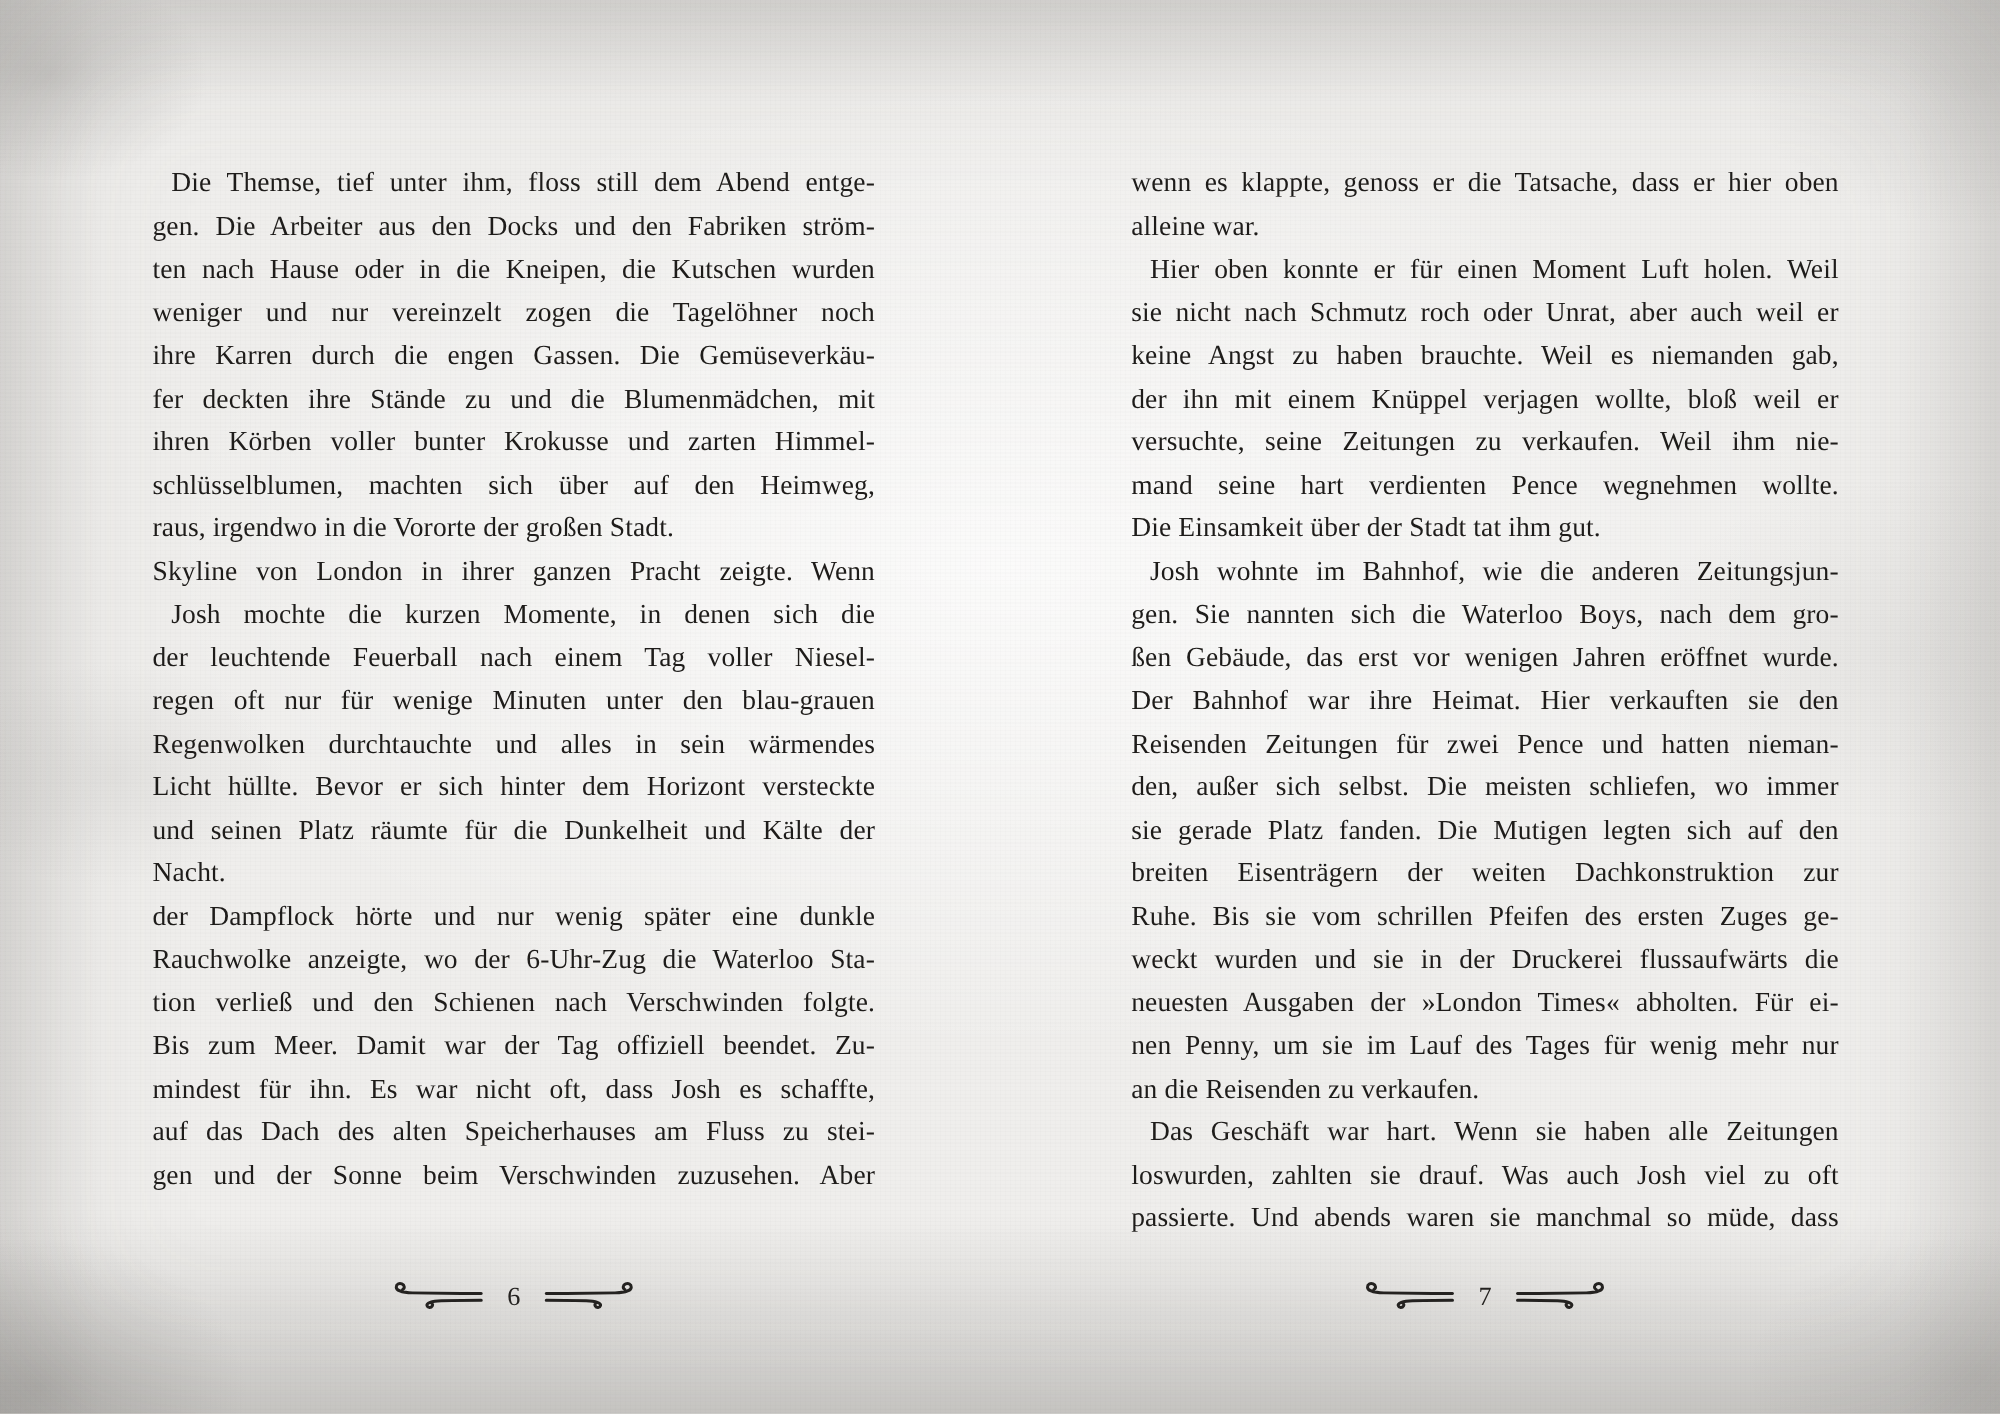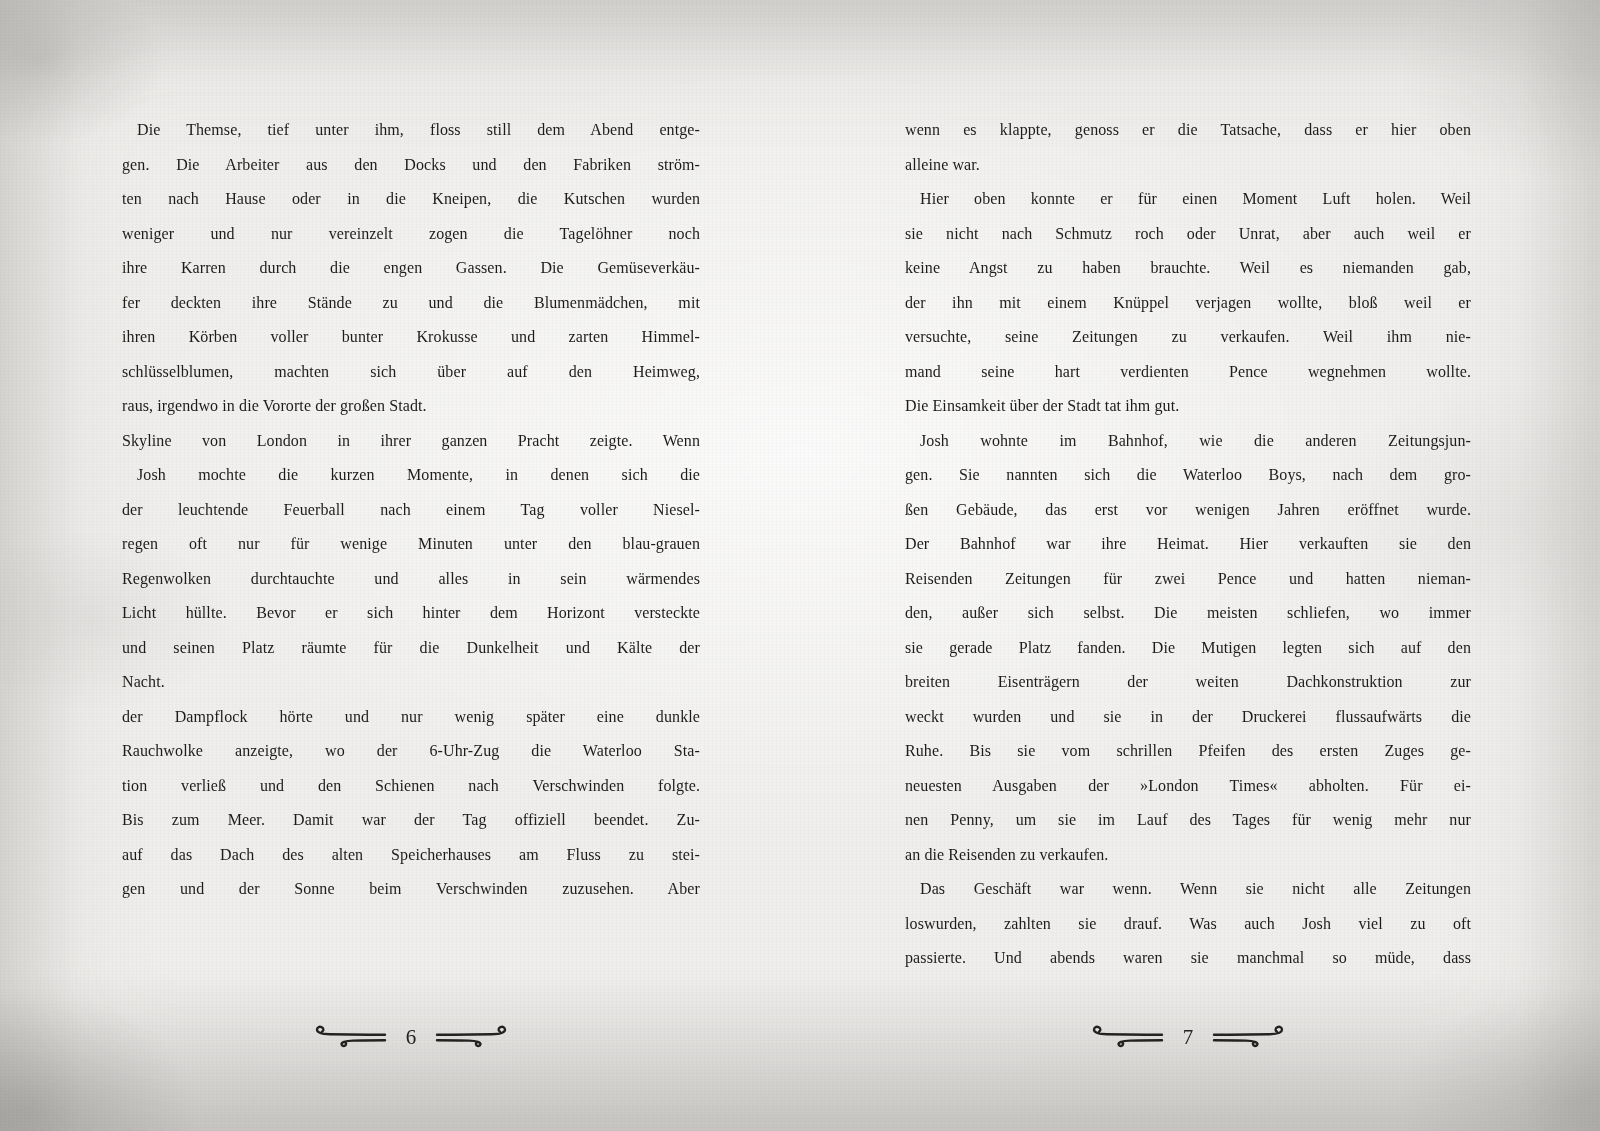--- a/index.html
+++ b/index.html
@@ -29,22 +29,22 @@
       radial-gradient(900px 520px at 50% 40%, rgba(255,255,255,0.75), rgba(255,255,255,0) 75%),
       
       linear-gradient(to bottom, rgba(110,108,104,0.14), rgba(255,255,255,0) 7%, rgba(255,255,255,0) 86%, rgba(100,98,94,0.22) 100%),
       linear-gradient(to right,  rgba(110,108,104,0.10), rgba(255,255,255,0) 5%, rgba(255,255,255,0) 95%, rgba(110,108,104,0.10) 100%),
       #efeeec;
     box-shadow: inset 0 0 140px 10px rgba(92,89,85,0.18);
   }
 
   .text-col {
     position: absolute;
-    top: 113px;
-    font-size: 16px;
+    top: 129px;
+    font-size: 22px;
     line-height: 34.5px;
     letter-spacing: 0.1px;
   }
   .text-col.left  { left: 122px; width: 578px; }
   .text-col.right { left: 905px; width: 566px; }
 
   .para { margin: 0; }
 
   .line {
     height: 34.5px;
@@ -110,20 +110,21 @@
         <div class="line">Regenwolken durchtauchte und alles in sein wärmendes</div>
         <div class="line">Licht hüllte. Bevor er sich hinter dem Horizont versteckte</div>
         <div class="line">und seinen Platz räumte für die Dunkelheit und Kälte der</div>
         <div class="line end">Nacht.</div>
       </div>
       <div class="para">
         <div class="line">der Dampflock hörte und nur wenig später eine dunkle</div>
         <div class="line">Rauchwolke anzeigte, wo der 6-Uhr-Zug die Waterloo Sta-</div>
         <div class="line">tion verließ und den Schienen nach Verschwinden folgte.</div>
         <div class="line">Bis zum Meer. Damit war der Tag offiziell beendet. Zu-</div>
+        <div class="line">mindest für ihn. Es war nicht oft, dass Josh es schaffte,</div>
         <div class="line">auf das Dach des alten Speicherhauses am Fluss zu stei-</div>
         <div class="line">gen und der Sonne beim Verschwinden zuzusehen. Aber</div>
       </div>
     </section>
 
   <section class="text-col right">
       <div class="para">
         <div class="line">wenn es klappte, genoss er die Tatsache, dass er hier oben</div>
         <div class="line end">alleine war.</div>
       </div>
@@ -138,28 +139,28 @@
       </div>
       <div class="para">
         <div class="line indent">Josh wohnte im Bahnhof, wie die anderen Zeitungsjun-</div>
         <div class="line">gen. Sie nannten sich die Waterloo Boys, nach dem gro-</div>
         <div class="line">ßen Gebäude, das erst vor wenigen Jahren eröffnet wurde.</div>
         <div class="line">Der Bahnhof war ihre Heimat. Hier verkauften sie den</div>
         <div class="line">Reisenden Zeitungen für zwei Pence und hatten nieman-</div>
         <div class="line">den, außer sich selbst. Die meisten schliefen, wo immer</div>
         <div class="line">sie gerade Platz fanden. Die Mutigen legten sich auf den</div>
         <div class="line">breiten Eisenträgern der weiten Dachkonstruktion zur</div>
+        <div class="line">Ruhe. Bis sie vom schrillen Pfeifen des ersten Zuges ge-</div>
         <div class="line">weckt wurden und sie in der Druckerei flussaufwärts die</div>
-        <div class="line">Ruhe. Bis sie vom schrillen Pfeifen des ersten Zuges ge-</div>
         <div class="line">neuesten Ausgaben der »London Times« abholten. Für ei-</div>
         <div class="line">nen Penny, um sie im Lauf des Tages für wenig mehr nur</div>
         <div class="line end">an die Reisenden zu verkaufen.</div>
       </div>
       <div class="para">
-        <div class="line indent">Das Geschäft war wenn. Wenn sie nicht alle Zeitungen</div>
+        <div class="line indent">Das Geschäft war hart. Wenn sie haben alle Zeitungen</div>
         <div class="line">loswurden, zahlten sie drauf. Was auch Josh viel zu oft</div>
         <div class="line">passierte. Und abends waren sie manchmal so müde, dass</div>
       </div>
     </section>
 
   <footer class="folio-row left">
     <svg class="flourish" width="74" height="26" viewBox="0 0 74 26" aria-hidden="true">
       <path d="M71,10.8 C52,10.8 30,10.6 16,10.3 C8,10.1 3,8.4 3,5.8 C3,3.4 5.3,2.2 7.5,3.1 C9.7,4 10.1,6.6 8.1,7.6"></path>
       <path d="M71,16.2 C60,16.2 48,16.4 39,16.6 C31,16.8 27,18.4 27.6,20.5 C28.1,22.3 30.8,22.5 31.8,20.8 C32.6,19.5 31.7,18 30.2,18"></path>
     </svg>

